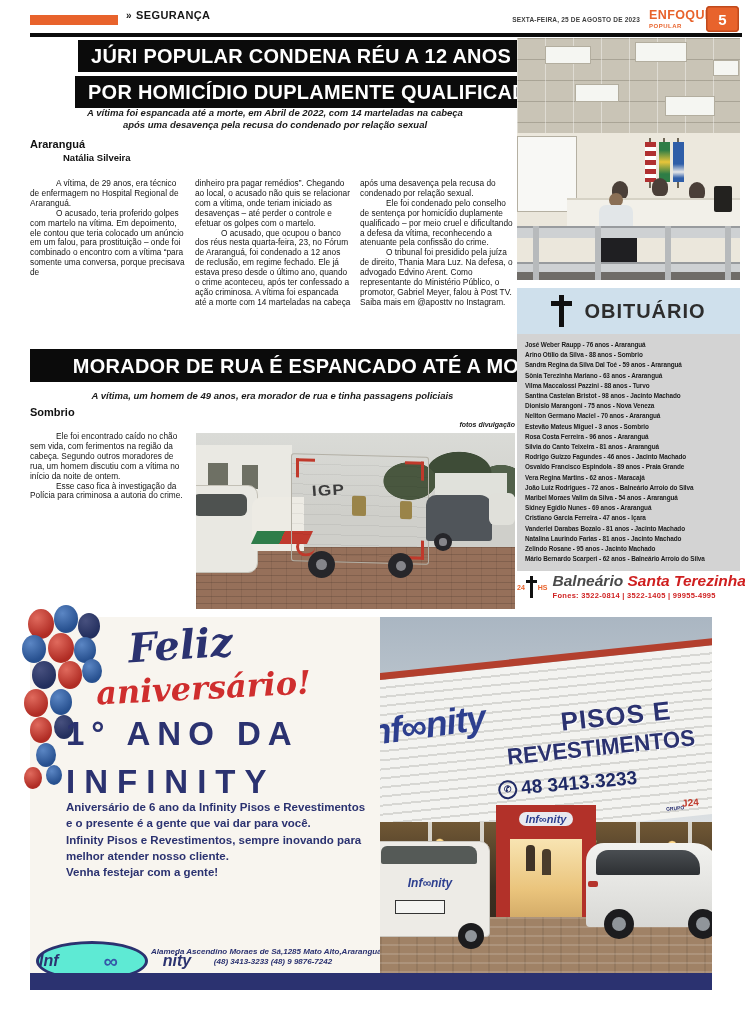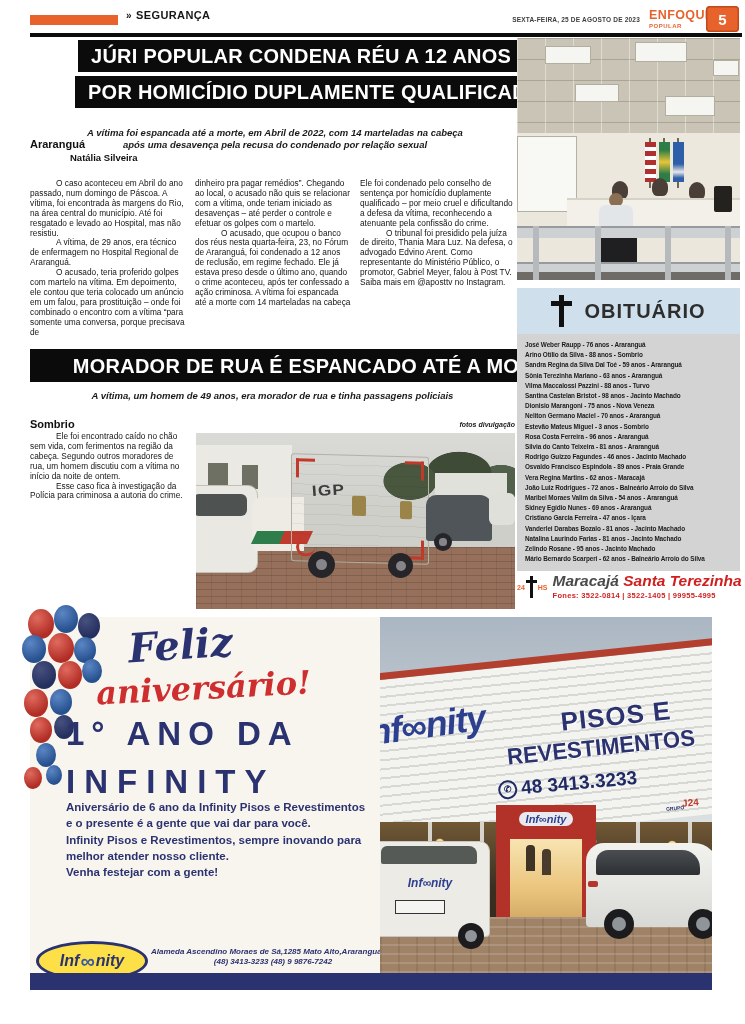--- a/index.html
+++ b/index.html
@@ -18,26 +18,26 @@
             box-shadow:inset 0 0 0 1.5px #c04a1c;}
   .top-rule{position:absolute;left:30px;top:33px;width:712px;height:4px;background:#0c0c0c;}
   
   .hbar{position:absolute;background:#0b0b0b;color:#fff;display:flex;align-items:center;overflow:hidden;}
   .hbar .txt{font-weight:bold;font-size:21px;letter-spacing:.3px;white-space:nowrap;transform:scaleX(.95);transform-origin:left center;}
   #h1a{left:78px;top:40px;width:434px;height:32px;padding-left:13px;}
   #h1b{left:75px;top:76px;width:437px;height:32px;padding-left:13px;}
   #h2{left:30px;top:349px;width:485px;height:33px;justify-content:center;padding-left:44px;}
   #h2 .txt{transform-origin:center center;}
   .subtitle{position:absolute;text-align:center;font-style:italic;font-weight:bold;font-size:9.5px;color:#1a1a1a;line-height:12px;}
-  #sub1{left:75px;top:107px;width:400px;margin-top:20px;}
+  #sub1{left:75px;top:107px;width:400px;}
   #sub2{left:70px;top:390px;width:405px;}
   .by-city{position:absolute;font-weight:bold;font-size:11px;color:#101010;}
   #by1{left:30px;top:138px;}
-  #by2{left:30px;top:406px;margin-top:12px;}
-  .by-author{position:absolute;left:37px;top:152px;font-weight:bold;font-size:9.5px;color:#101010;padding-left:33px;}
+  #by2{left:30px;top:406px;}
+  .by-author{position:absolute;left:30px;top:152px;font-weight:bold;font-size:9.5px;color:#101010;padding-left:33px;}
   .credit{position:absolute;left:380px;top:421px;width:135px;text-align:right;font-style:italic;font-weight:bold;font-size:7px;color:#222;}
   
   .cols{position:absolute;left:30px;top:179px;width:487px;display:flex;gap:9px;}
   .col{width:156px;font-size:8.3px;line-height:9.9px;color:#141414;}
   .col p,.body2 p{margin:0;text-indent:26px;}
   .col.cont p:first-child{text-indent:0;}
   .body2{position:absolute;left:30px;top:432px;width:160px;font-size:8.3px;line-height:9.9px;color:#141414;}
   
   .photo-court{position:absolute;left:517px;top:38px;width:223px;height:242px;overflow:hidden;background:#ebe7dc;}
   .pc-ceiling{position:absolute;left:0;top:0;width:100%;height:95px;background:#c9c4b6;
@@ -130,22 +130,22 @@
   .b15{left:2px;top:158px;width:18px;height:22px;}.b16{left:24px;top:156px;width:16px;height:20px;}
   .ad-feliz{position:absolute;left:98px;top:4px;font-family:"DejaVu Serif",serif;font-style:italic;font-weight:bold;
             font-size:40px;color:#2b3270;transform:rotate(-4deg);}
   .ad-aniv{position:absolute;left:66px;top:52px;font-family:"DejaVu Serif",serif;font-style:italic;font-weight:bold;
            font-size:32px;color:#cf2e2e;transform:rotate(-3deg);}
   .ad-t1{position:absolute;left:36px;top:98px;font-size:33px;font-weight:bold;color:#2b3270;letter-spacing:7px;}
   .ad-t2{position:absolute;left:36px;top:146px;font-size:33px;font-weight:bold;color:#2b3270;letter-spacing:9px;}
   .ad-body{position:absolute;left:36px;top:182px;width:304px;font-size:11.5px;font-weight:bold;color:#2b3270;line-height:16.3px;}
   .ad-body p{margin:0;}
   .ad-logo{position:absolute;left:6px;top:324px;width:106px;height:34px;border:3px solid #2b3270;border-radius:50%;
-           background:#fde047;display:flex;align-items:center;justify-content:center;
-           color:#2b3270;font-weight:bold;font-style:italic;font-size:16px;}
+           background:#5eead4;display:flex;align-items:center;justify-content:flex-start;
+           color:#2b3270;font-weight:bold;font-style:italic;font-size:16px;gap:44px;}
   .ad-logo .inf8{font-size:20px;color:#3558a8;line-height:1;margin:0 1px;}
   .ad-addr{position:absolute;left:118px;top:330px;width:250px;text-align:center;font-size:8px;font-style:italic;
            font-weight:bold;color:#2b3270;line-height:10px;}
   
   .photo-store{position:absolute;left:350px;top:0;width:332px;height:356px;overflow:hidden;
                background:linear-gradient(#aab6c2,#cdd4d9 45%,#e1e4e6 62%);}
   .st-wall{position:absolute;left:-14px;top:58px;width:370px;height:168px;
            background:repeating-linear-gradient(to bottom,#f3f3f0 0 7px,#d7d7d3 7px 9px);
            border-top:7px solid #b3402e;transform:rotate(-6deg);transform-origin:left center;}
   .st-logo{position:absolute;left:-20px;top:88px;font-style:italic;font-weight:bold;font-size:36px;color:#2d3f8f;
@@ -214,29 +214,29 @@
     </div>
   <div class="hbar" id="h1b">
       <span class="txt">POR HOMICÍDIO DUPLAMENTE QUALIFICADO</span>
     </div>
   <div class="subtitle" id="sub1">A vítima foi espancada até a morte, em Abril de 2022, com 14 marteladas na cabeça após uma desavença pela recusa do condenado por relação sexual</div>
   <div class="by-city" id="by1">Araranguá</div>
   <div class="by-author">Natália Silveira</div>
 
   <div class="cols">
     <div class="col">
-        <p>O caso aconteceu em Abril do ano passado, num domingo de Páscoa. A vítima, foi encontrada às margens do Rio, na área central do município. Até foi resgatado e levado ao Hospital, mas não resistiu.</p>
         <p>A vítima, de 29 anos, era técnico de enfermagem no Hospital Regional de Araranguá.</p>
         <p>O acusado, teria proferido golpes com martelo na vítima. Em depoimento, ele contou que teria colocado um anúncio em um falou, para prostituição – onde foi combinado o encontro com a vítima “para somente uma conversa, porque precisava de</p>
       </div>
     <div class="col cont">
         <p>dinheiro pra pagar remédios”. Chegando ao local, o acusado não quis se relacionar com a vítima, onde teriam iniciado as desavenças – até perder o controle e efetuar os golpes com o martelo.</p>
         <p>O acusado, que ocupou o banco dos réus nesta quarta-feira, 23, no Fórum de Araranguá, foi condenado a 12 anos de reclusão, em regime fechado. Ele já estava preso desde o último ano, quando o crime aconteceu, após ter confessado a ação criminosa. A vítima foi espancada até a morte com 14 marteladas na cabeça</p>
       </div>
     <div class="col cont">
+        <p>após uma desavença pela recusa do condenado por relação sexual.</p>
         <p>Ele foi condenado pelo conselho de sentença por homicídio duplamente qualificado – por meio cruel e dificultando a defesa da vítima, reconhecendo a atenuante pela confissão do crime.</p>
         <p>O tribunal foi presidido pela juíza de direito, Thania Mara Luz. Na defesa, o advogado Edvino Arent. Como representante do Ministério Público, o promotor, Gabriel Meyer, falou à Post TV. Saiba mais em @aposttv no Instagram.</p>
       </div>
   </div>
 
   <div class="photo-court">
     <div class="pc-ceiling"></div>
     <div class="pc-light" style="left:28px;top:8px;width:44px;height:16px;"></div>
     <div class="pc-light" style="left:118px;top:4px;width:50px;height:18px;"></div>
     <div class="pc-light" style="left:196px;top:22px;width:24px;height:14px;"></div>
@@ -344,21 +344,21 @@
       </div>
   </div>
 
   <div class="funeral">
     <div class="fun-badge">
       <span class="n">24</span>
       <span class="fun-cross"></span>
       <span class="n">HS</span>
     </div>
     <div class="fun-text">
-      <div class="fun-name"><span>Maracajá</span> <span class="acc">Santa Terezinha</span></div>
+      <div class="fun-name"><span>Balneário</span> <span class="acc">Santa Terezinha</span></div>
       <div class="fun-phones">Fones: 3522-0814 | 3522-1405 | 99955-4995</div>
     </div>
   </div>
 
   <div class="ad">
     <div class="balloons">
       <span class="bl r b1"></span>
         <span class="bl b b2"></span>
         <span class="bl n b3"></span>
         <span class="bl b b4"></span>

